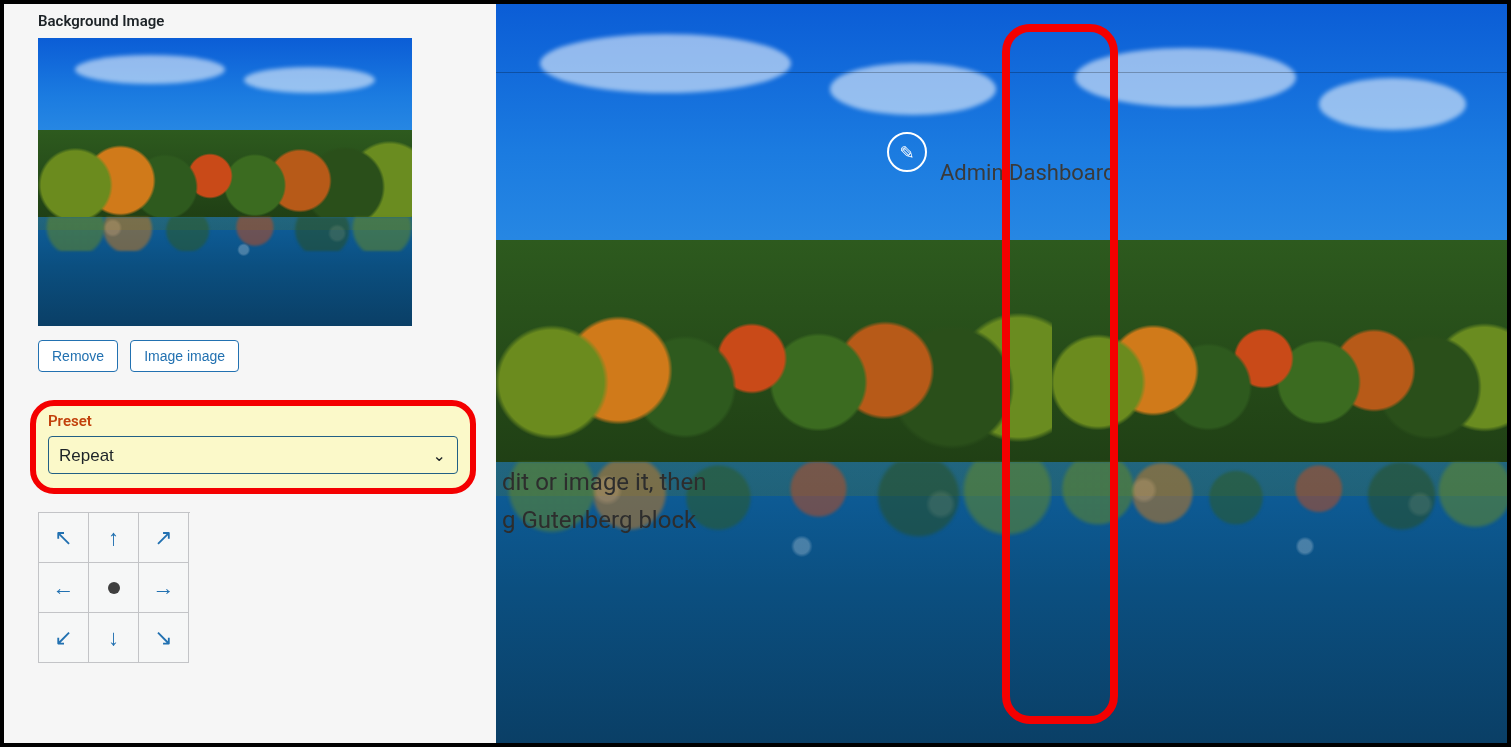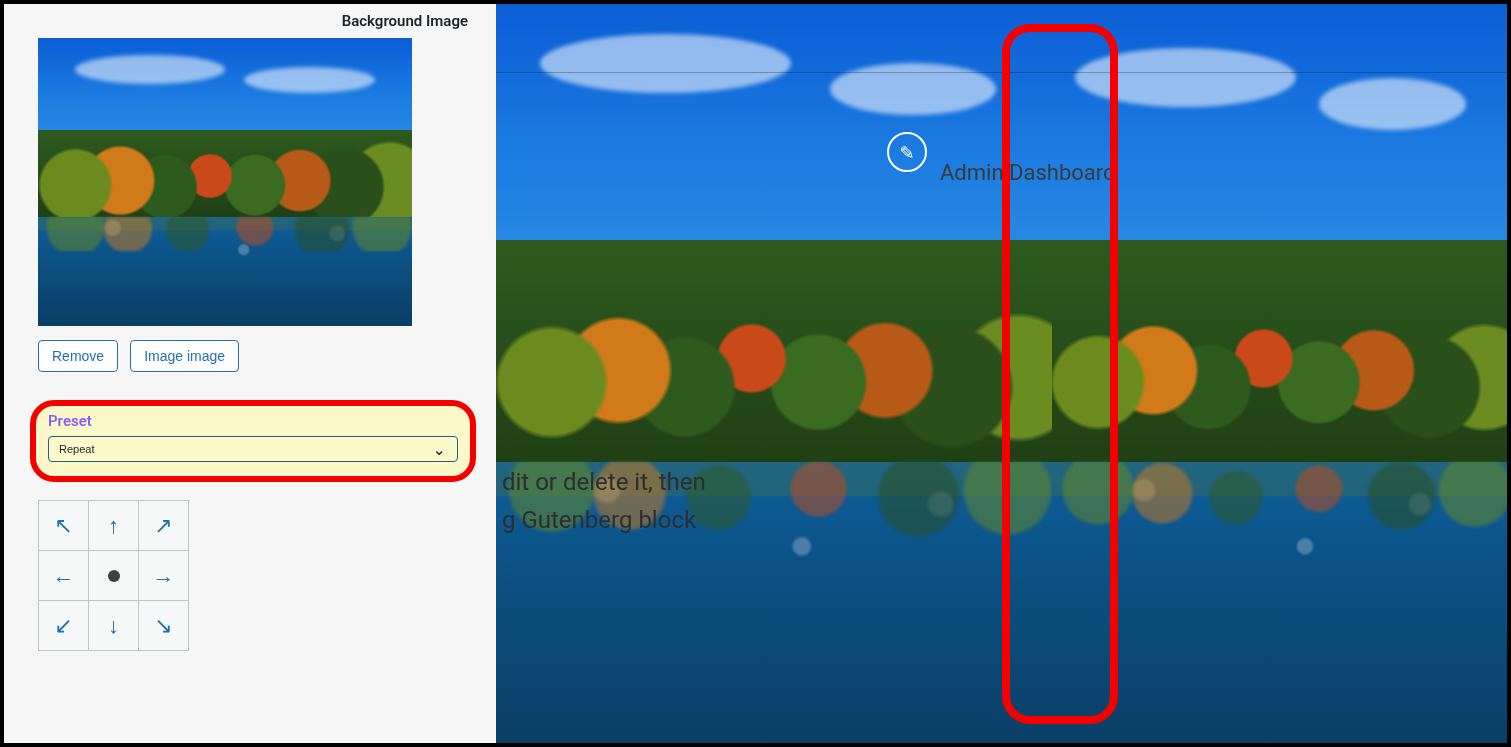--- a/index.html
+++ b/index.html
@@ -1,25 +1,25 @@
 <!DOCTYPE html>
 <html><head>
 <meta charset="utf-8">
 <style>
   * { box-sizing: border-box; margin: 0; padding: 0; }
   html, body { width: 1511px; height: 747px; font-family: -apple-system, "Segoe UI", Roboto, sans-serif; overflow: hidden; }
   .frame { width: 1511px; height: 747px; border: 4px solid #000; background: #f0f0f0; display: flex; }
   .sidebar { width: 492px; height: 100%; background: #f6f6f6; padding: 8px 28px 0 34px; overflow: hidden; }
-  .section-title { font-size: 15px; font-weight: 600; color: #1d2327; margin-bottom: 8px; text-align: right; }
+  .section-title { font-size: 15px; font-weight: 600; color: #1d2327; margin-bottom: 8px; }
   .bg-thumb { width: 374px; height: 288px; margin-bottom: 14px; position: relative; overflow: hidden; }
   .button-row { display: flex; gap: 12px; margin-bottom: 28px; align-items: center; }
   .wp-btn { border: 1px solid #2271b1; color: #2271b1; background: #fff; border-radius: 4px; padding: 7px 13px; font-size: 14px; cursor: pointer; }
   .preset-row { border: 6px solid #f40000; border-radius: 24px; background: #fbf9c9; padding: 6px 12px 14px 12px; margin: 0 -8px 18px -8px; }
-  .preset-label { font-size: 15px; font-weight: 600; color: #8b5cf6; margin-bottom: 6px; }
-  .preset-select { width: 100%; height: 26px; border: 1px solid #226085; border-radius: 4px; background: #fbf9c9; color: #1d2327; font-size: 11px; padding: 4px 36px 4px 10px; appearance: none; position: relative; }
+  .preset-label { font-size: 15px; font-weight: 600; color: #c2410c; margin-bottom: 6px; }
+  .preset-select { width: 100%; height: 38px; border: 1px solid #226085; border-radius: 4px; background: #fbf9c9; color: #1d2327; font-size: 17px; padding: 4px 36px 4px 10px; appearance: none; position: relative; }
   .select-wrap { position: relative; }
   .select-wrap .chev { position: absolute; right: 12px; top: 50%; transform: translateY(-50%); pointer-events: none; color: #1d2327; font-size: 16px; }
   .pos-grid { display: grid; grid-template-columns: 50px 50px 50px; grid-template-rows: 50px 50px 50px; border-left: 1px solid #c3c4c7; border-top: 1px solid #c3c4c7; width: 152px; }
   .pos-cell { border-right: 1px solid #c3c4c7; border-bottom: 1px solid #c3c4c7; background: #f6f7f7; display: flex; align-items: center; justify-content: center; color: #2271b1; font-size: 22px; cursor: pointer; }
   .pos-cell .dot { width: 12px; height: 12px; background: #3f3f3f; border-radius: 50%; }
   .preview { flex: 1; height: 100%; position: relative; overflow: hidden; }
   .preview .tile { position: absolute; top: 0; bottom: 0; }
   .tile1 { left: 0; width: 556px; }
   .tile2 { left: 556px; width: 460px; }
   .red-outline { position: absolute; left: 506px; top: 20px; width: 116px; height: 700px; border: 8px solid #f40000; border-radius: 28px; }
@@ -149,19 +149,19 @@
       </div>
     </div>
 
     <div class="divider"></div>
 
     <div class="edit-pill">
       <span>✎</span>
     </div>
     <div class="dash-text">Admin Dashboard</div>
 
-    <div class="overlay-text" style="left:6px; top:464px;">dit or delete it, then</div>
+    <div class="overlay-text" style="left:6px; top:464px;">dit or image it, then</div>
     <div class="overlay-text" style="left:6px; top:502px;">g Gutenberg block</div>
 
     <div class="red-outline"></div>
   </div>
 
 </div>
 
 </body></html>

